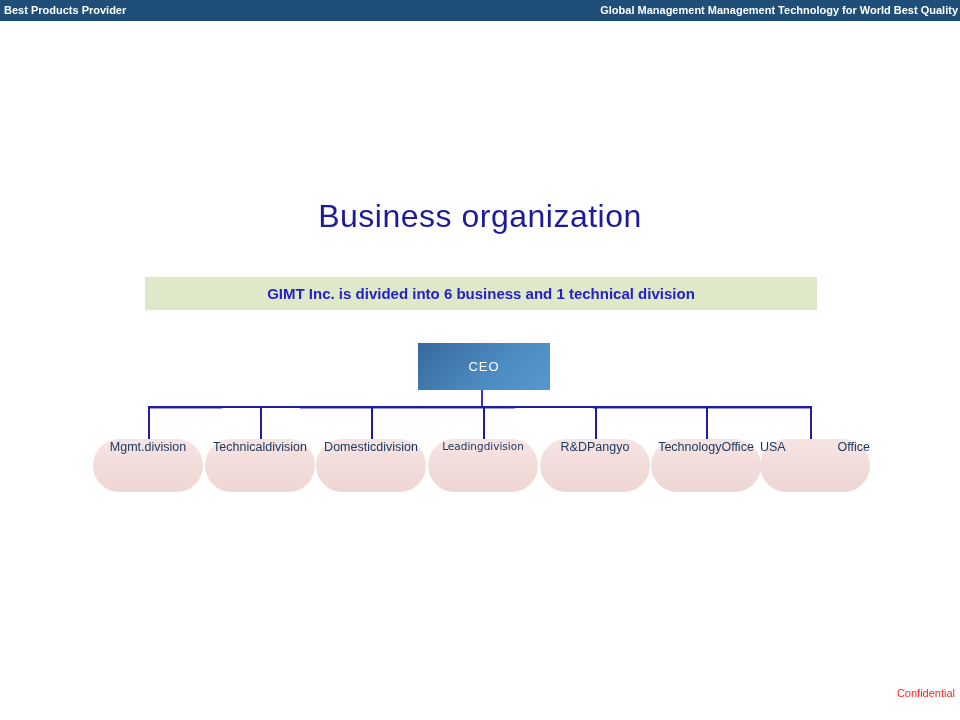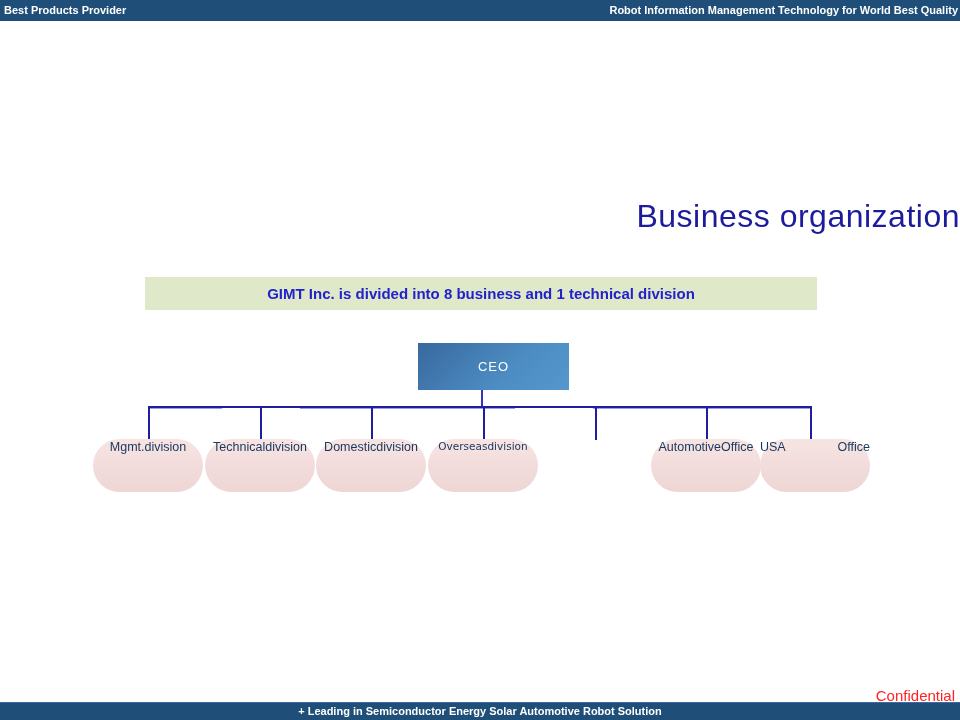--- a/index.html
+++ b/index.html
@@ -7,30 +7,30 @@
   .stage{position:relative;width:960px;height:720px;overflow:hidden;background:#ffffff;}
 
   
   .topbar{position:absolute;left:0;top:0;width:960px;height:21px;background:#1F4E79;}
   .topbar .left{position:absolute;left:4px;top:0;height:21px;line-height:20px;color:#ffffff;
     font-size:11px;font-weight:bold;}
   .topbar .right{position:absolute;right:2px;top:0;height:21px;line-height:20px;color:#ffffff;
     font-size:11px;font-weight:bold;}
 
   
-  .title{position:absolute;left:0;top:198px;width:960px;text-align:right;
+  .title{position:absolute;left:0;top:198px;width:960px;text-align:center;
     color:#1B1B9B;font-size:32px;letter-spacing:0.5px;}
 
   
   .banner{position:absolute;left:145px;top:277px;width:672px;height:33px;background:#DFE8C8;}
   .banner span{display:block;width:100%;text-align:center;line-height:33px;
     color:#2222CC;font-size:15px;font-weight:bold;}
 
   
-  .ceo{position:absolute;left:418px;top:343px;width:151px;height:47px;
+  .ceo{position:absolute;left:418px;top:343px;width:132px;height:47px;
     background:linear-gradient(135deg,#38699E 0%,#4C8CC2 60%,#5598CD 100%);
     color:#ffffff;font-size:13px;letter-spacing:1px;text-align:center;line-height:47px;}
 
   
   .conn{position:absolute;background:#1F1F9E;}
   .conn.light{background:#9B9BEA;}
   .ceo-drop{left:481px;top:390px;width:2px;height:17px;background:#3434C0;}
   .h-line{left:148px;top:406px;width:664px;height:1.5px;}
   .seg1{left:148px;top:407.5px;width:74px;height:1.5px;}
   .seg2{left:300px;top:407.5px;width:215px;height:1.5px;}
@@ -38,40 +38,40 @@
   .drop{top:406px;width:1.5px;height:34px;}
 
   
   .node{position:absolute;top:439px;width:110px;height:53px;border-radius:27px;
     background:linear-gradient(180deg,#F6E4E3 0%,#F2DCDB 55%,#EDD6D4 100%);
     color:#17375E;font-size:12.5px;line-height:1.3;text-align:center;
     display:flex;flex-direction:row;justify-content:center;}
   .node.alt-font{font-family:"DejaVu Sans",sans-serif;font-size:10.5px;line-height:1.35;}
 
   
-  .confidential{position:absolute;right:5px;top:687px;color:#FF2222;font-size:15px;}
+  .confidential{position:absolute;right:5px;top:687px;color:#FF2222;font-size:11px;}
   .bottombar{position:absolute;left:0;top:702px;width:960px;height:18px;background:#1F4E79;
     border-top:1px solid #3C6C9E;}
   .bottombar span{display:block;width:100%;text-align:center;color:#ffffff;
     font-size:11px;font-weight:bold;line-height:17px;}
 </style>
 </head>
 <body>
 
 <div class="stage">
 
   <div class="topbar">
     <span class="left">Best Products Provider</span>
-    <span class="right">Robot Information Management Technology for World Best Quality</span>
+    <span class="right">Global Management Management Technology for World Best Quality</span>
   </div>
 
   <div class="title">Business organization</div>
 
   <div class="banner">
-    <span>GIMT Inc. is divided into 8 business and 1 technical division</span>
+    <span>GIMT Inc. is divided into 6 business and 1 technical division</span>
   </div>
 
   <div class="ceo">CEO</div>
 
   <div class="conn ceo-drop"></div>
   <div class="conn h-line"></div>
   <div class="conn light seg1"></div>
   <div class="conn light seg2"></div>
   <div class="conn light seg3"></div>
   <div class="conn drop" style="left:148px;"></div>
@@ -88,30 +88,31 @@
   </div>
   <div class="node" style="left:205px;">
     <span>Technical</span>
     <span>division</span>
   </div>
   <div class="node" style="left:316px;">
     <span>Domestic</span>
     <span>division</span>
   </div>
   <div class="node alt-font" style="left:428px;">
-    <span>Overseas</span>
+    <span>Leading</span>
     <span>division</span>
   </div>
+  <div class="node" style="left:540px;">
+    <span>R&amp;D</span>
+    <span>Pangyo</span>
+  </div>
   <div class="node" style="left:651px;">
-    <span>Automotive</span>
+    <span>Technology</span>
     <span>Office</span>
   </div>
   <div class="node" style="left:760px;justify-content:space-between;">
     <span>USA</span>
     <span>Office</span>
   </div>
 
   <div class="confidential">Confidential</div>
-  <div class="bottombar">
-    <span>+ Leading in Semiconductor Energy Solar Automotive Robot Solution</span>
-  </div>
 
 </div>
 
 </body></html>

